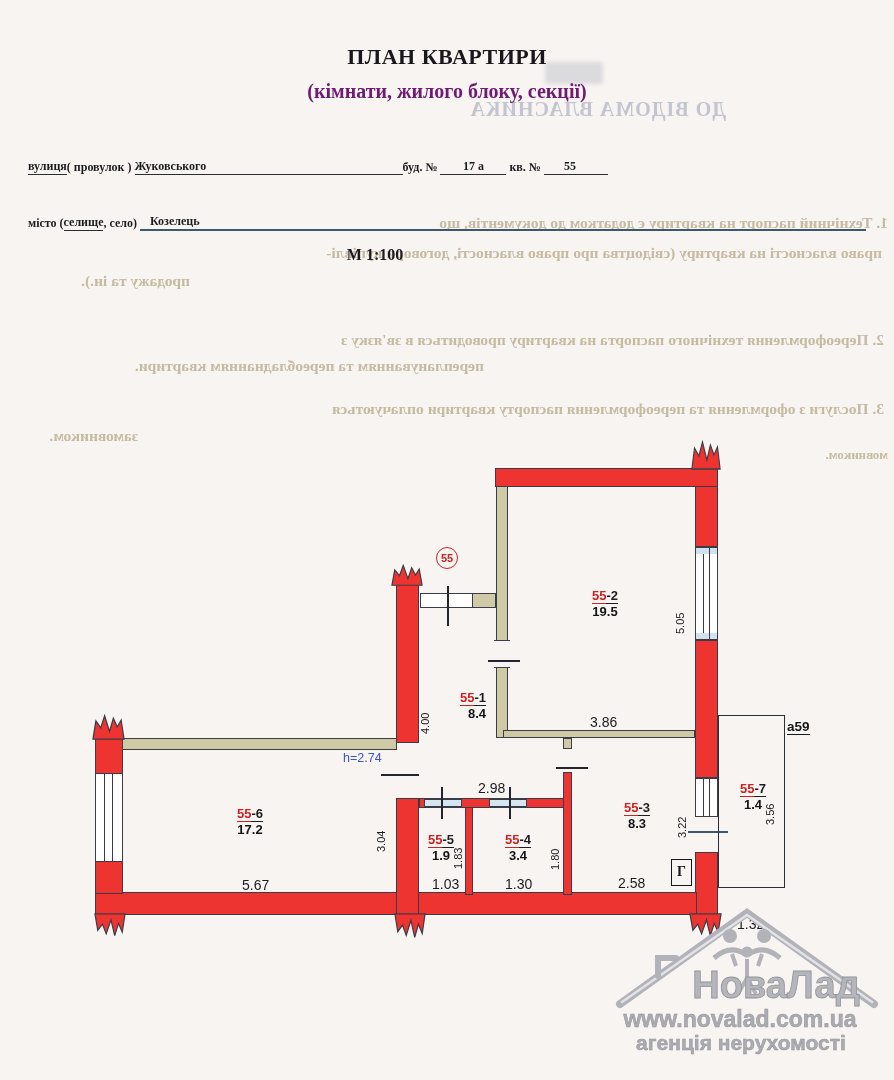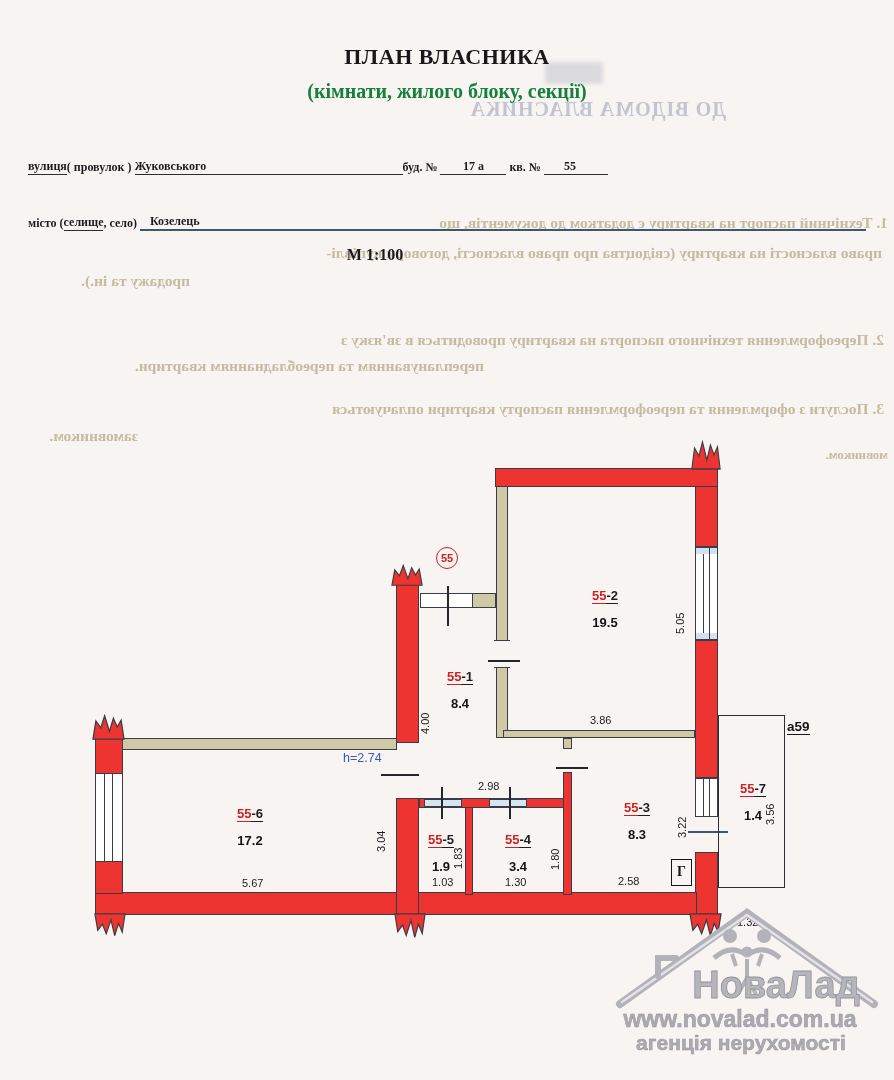--- a/index.html
+++ b/index.html
@@ -11,21 +11,21 @@
   .abs{position:absolute;}
   .noint{cursor:default;}
 
   
   .title{
     left:0;top:44px;width:894px;text-align:center;
     font-size:22px;font-weight:bold;color:#17171c;letter-spacing:.5px;
   }
   .subtitle{
     left:0;top:80px;width:894px;text-align:center;
-    font-size:20px;font-weight:bold;color:#15803d;
+    font-size:20px;font-weight:bold;color:#701a75;
   }
   .addr{
     left:28px;width:838px;display:flex;align-items:flex-end;
     font-size:12px;font-weight:600;color:#1c1c20;white-space:pre;
   }
   .addr1{top:159px;}
   .addr2{top:214px;}
   .u{border-bottom:1.8px solid #2c2c30;}
   .u-fill{display:inline-block;border-bottom:1.8px solid #2c2c30;}
   .u-center{display:inline-block;text-align:center;border-bottom:1.8px solid #2c2c30;}
@@ -64,28 +64,28 @@
   .win::after{left:62%;}
   .sillband{position:absolute;left:0;right:0;height:6px;background:#cfe2ee;}
   .sill{position:absolute;background:#d5e6f0;border:1px solid #3a3d48;box-sizing:border-box;}
   .gap{position:absolute;background:#f8f4f1;border-top:1.5px solid #3a3d48;border-bottom:1.5px solid #3a3d48;box-sizing:border-box;}
   .tickv{position:absolute;width:2px;background:#23262e;}
   .tickh{position:absolute;height:2px;background:#3c586c;}
   .doorrect{position:absolute;background:#ffffff;border:1.2px solid #3a3d48;box-sizing:border-box;}
   .balc{position:absolute;border:1.5px solid #2c2f38;box-sizing:border-box;background:transparent;}
   .brk{position:absolute;}
 
-  .hdim{position:absolute;font-family:"Liberation Sans",sans-serif;font-size:11px;color:#1b1b20;white-space:nowrap;}
+  .hdim{position:absolute;font-family:"Liberation Sans",sans-serif;font-size:14px;color:#1b1b20;white-space:nowrap;}
   .vdim{position:absolute;font-family:"Liberation Sans",sans-serif;font-size:11px;color:#1b1b20;
         writing-mode:vertical-rl;transform:rotate(180deg);white-space:nowrap;}
   .room{position:absolute;text-align:center;font-family:"Liberation Sans",sans-serif;
         font-size:13px;font-weight:bold;line-height:14px;white-space:nowrap;}
   .rc-num{color:#cc2222;border-bottom:1.5px solid #cc2222;}
   .rc-suf{color:#1d1d22;border-bottom:1.5px solid #1d1d22;}
-  .rarea{color:#141418;margin-top:13px;}
+  .rarea{color:#141418;margin-top:2px;}
   .badge{
     position:absolute;width:22px;height:22px;border:1.7px solid #cc2222;border-radius:50%;
     color:#cc2222;font-family:"Liberation Sans",sans-serif;font-size:11px;font-weight:bold;
     line-height:21px;text-align:center;box-sizing:border-box;
   }
   .hnote{position:absolute;font-family:"Liberation Sans",sans-serif;font-size:12.5px;color:#3a56c8;white-space:nowrap;}
   .a59{position:absolute;font-family:"Liberation Sans",sans-serif;font-size:13.5px;font-weight:bold;
        color:#15151a;border-bottom:1.6px solid #15151a;}
   .gbox{position:absolute;width:21px;height:27px;border:1.7px solid #15151a;box-sizing:border-box;
         font-family:"Liberation Serif",serif;font-size:14px;font-weight:bold;color:#15151a;
@@ -102,21 +102,21 @@
   <div class="abs bleed bleed-header" style="left:428px;top:98px;width:298px;">ДО ВІДОМА ВЛАСНИКА</div>
   <div class="abs bleed" style="left:420px;top:214px;width:468px;">1. Технічний паспорт на квартиру є додатком до документів, що</div>
   <div class="abs bleed" style="left:22px;top:244px;width:860px;">право власності на квартиру (свідоцтва про право власності, договори купівлі-</div>
   <div class="abs bleed" style="left:20px;top:272px;width:170px;">продажу та ін.).</div>
   <div class="abs bleed" style="left:48px;top:331px;width:836px;">2. Переоформлення технічного паспорта на квартиру проводиться в зв'язку з</div>
   <div class="abs bleed" style="left:16px;top:357px;width:468px;">переплануванням та переобладнанням квартири.</div>
   <div class="abs bleed" style="left:48px;top:400px;width:836px;">3. Послуги з оформлення та переоформлення паспорту квартири оплачуються</div>
   <div class="abs bleed" style="left:16px;top:427px;width:122px;">замовником.</div>
   <div class="abs bleed" style="left:762px;top:447px;width:126px;font-size:13px;">мовником.</div>
 
-  <div class="abs title" style="z-index:2;">ПЛАН ВЛАСНИКА</div>
+  <div class="abs title" style="z-index:2;">ПЛАН КВАРТИРИ</div>
   <div class="abs subtitle" style="z-index:2;">(кімнати, жилого блоку, секції)</div>
 
   <div class="abs addr addr1" style="z-index:2;">
     <span class="u">вулиця</span><span>( провулок ) </span><span class="u-fill" style="width:268px;">Жуковського</span><span>буд. № </span><span class="u-center" style="width:66px;">17 а</span><span> кв. № </span><span class="u-center" style="width:52px;">55</span><span class="u-fill" style="width:12px;"></span>
   </div>
 
   <div class="abs addr addr2" style="z-index:2;">
     <span>місто (</span><span class="u">селище</span><span>, село) </span><span class="u-long">Козелець</span>
   </div>
 
@@ -191,21 +191,21 @@
     <svg class="brk" style="left:689px;top:913px;width:33px;height:26px;" viewBox="0 0 34 30" preserveAspectRatio="none">
         <polygon points="1,1 33,1 30,22 26,12 22,26 18,8 13,24 9,13 4,20" fill="#ee3430" stroke="#3a3d48" stroke-width="1.3"></polygon>
       </svg>
 
     <div class="badge" style="left:436px;top:547px;">55</div>
 
     <div class="room" style="left:572px;top:589px;width:66px;">
       <span class="rc-num">55</span><span class="rc-suf">-2</span>
       <div class="rarea">19.5</div>
     </div>
-    <div class="room" style="left:434px;top:670px;width:52px;">
+    <div class="room" style="left:434px;top:691px;width:52px;text-align:right;">
       <span class="rc-num">55</span><span class="rc-suf">-1</span>
       <div class="rarea">8.4</div>
     </div>
     <div class="room" style="left:608px;top:801px;width:58px;">
       <span class="rc-num">55</span><span class="rc-suf">-3</span>
       <div class="rarea">8.3</div>
     </div>
     <div class="room" style="left:496px;top:833px;width:44px;">
       <span class="rc-num">55</span><span class="rc-suf">-4</span>
       <div class="rarea">3.4</div>

